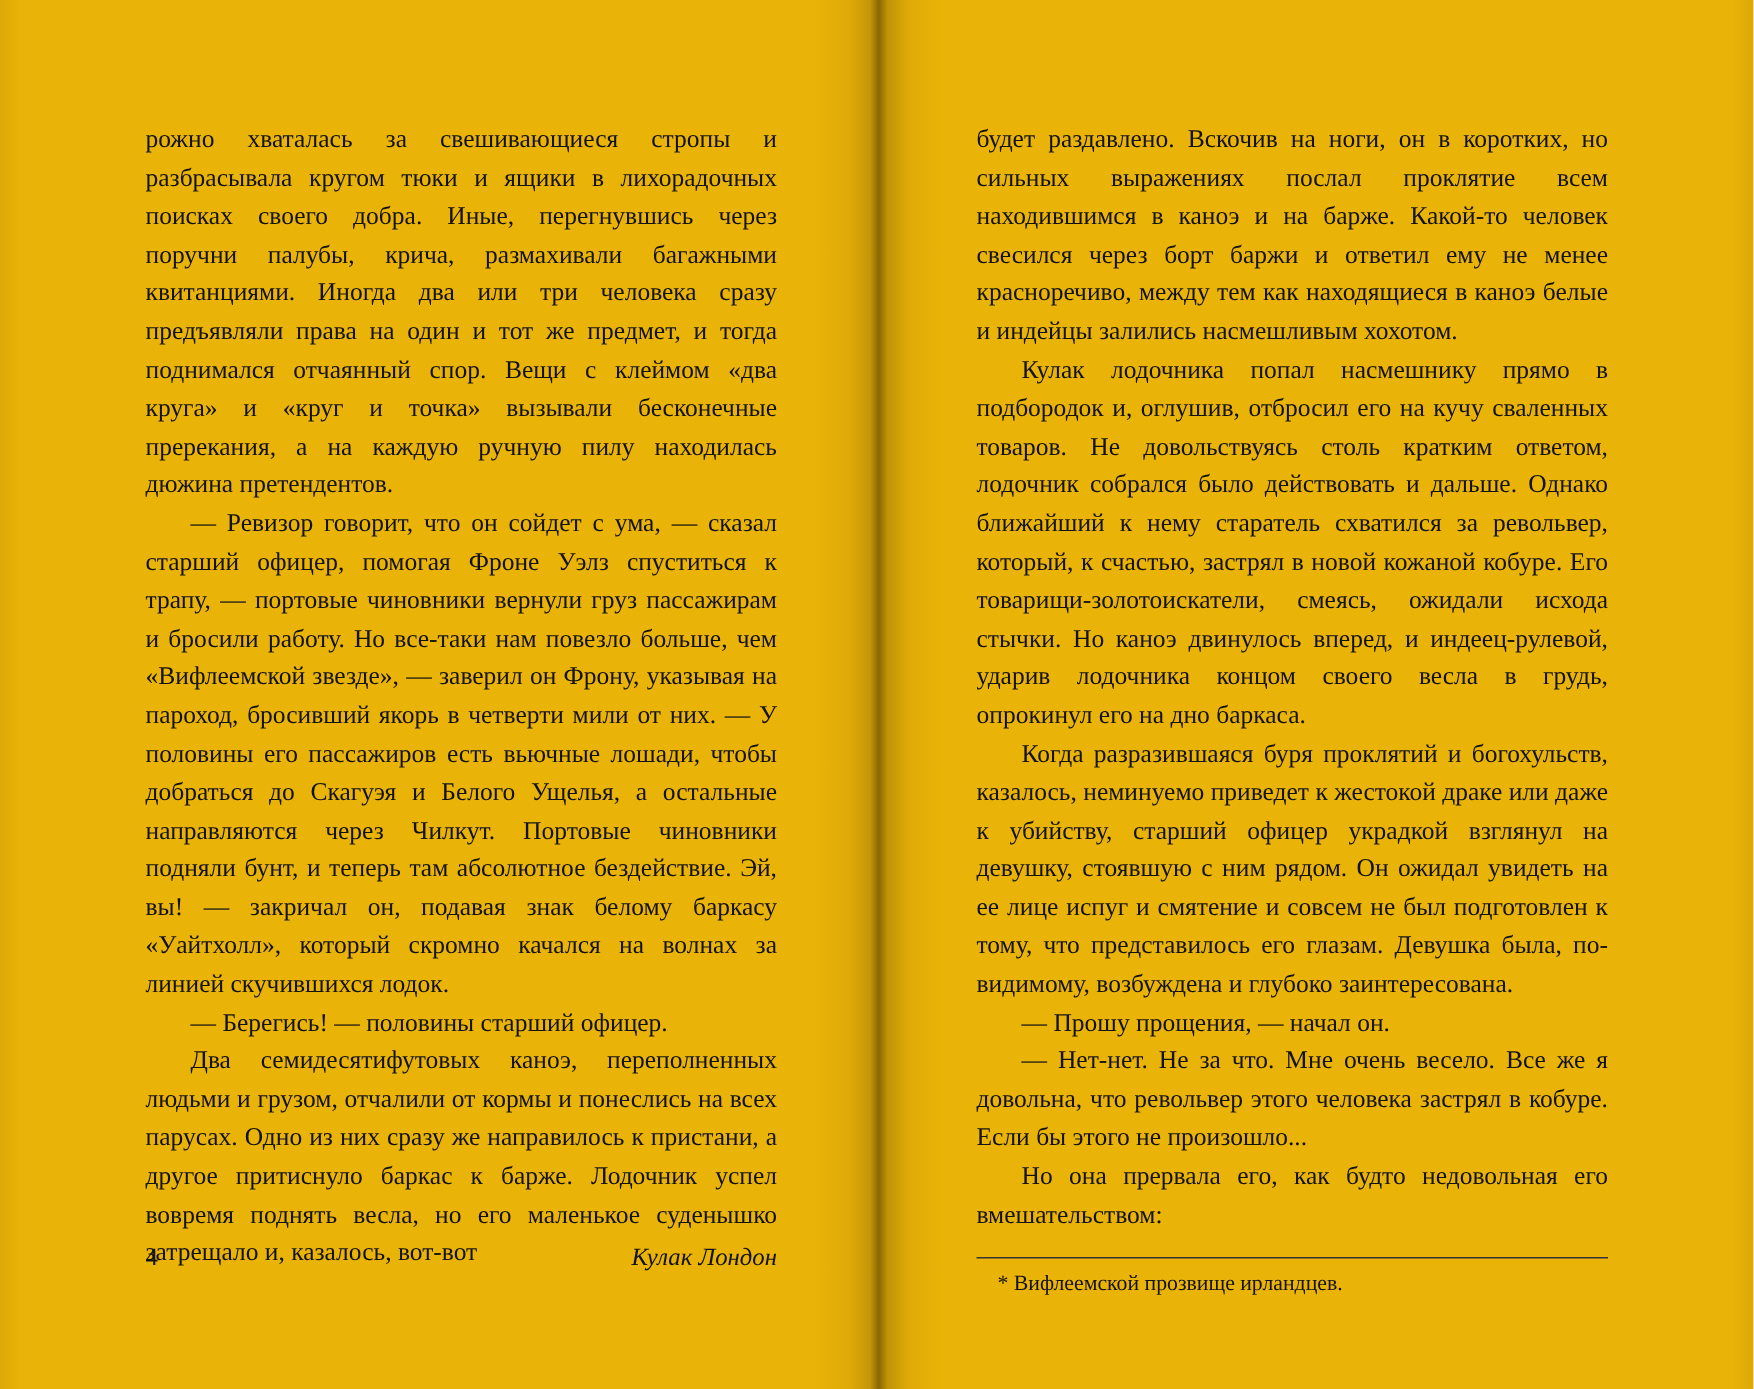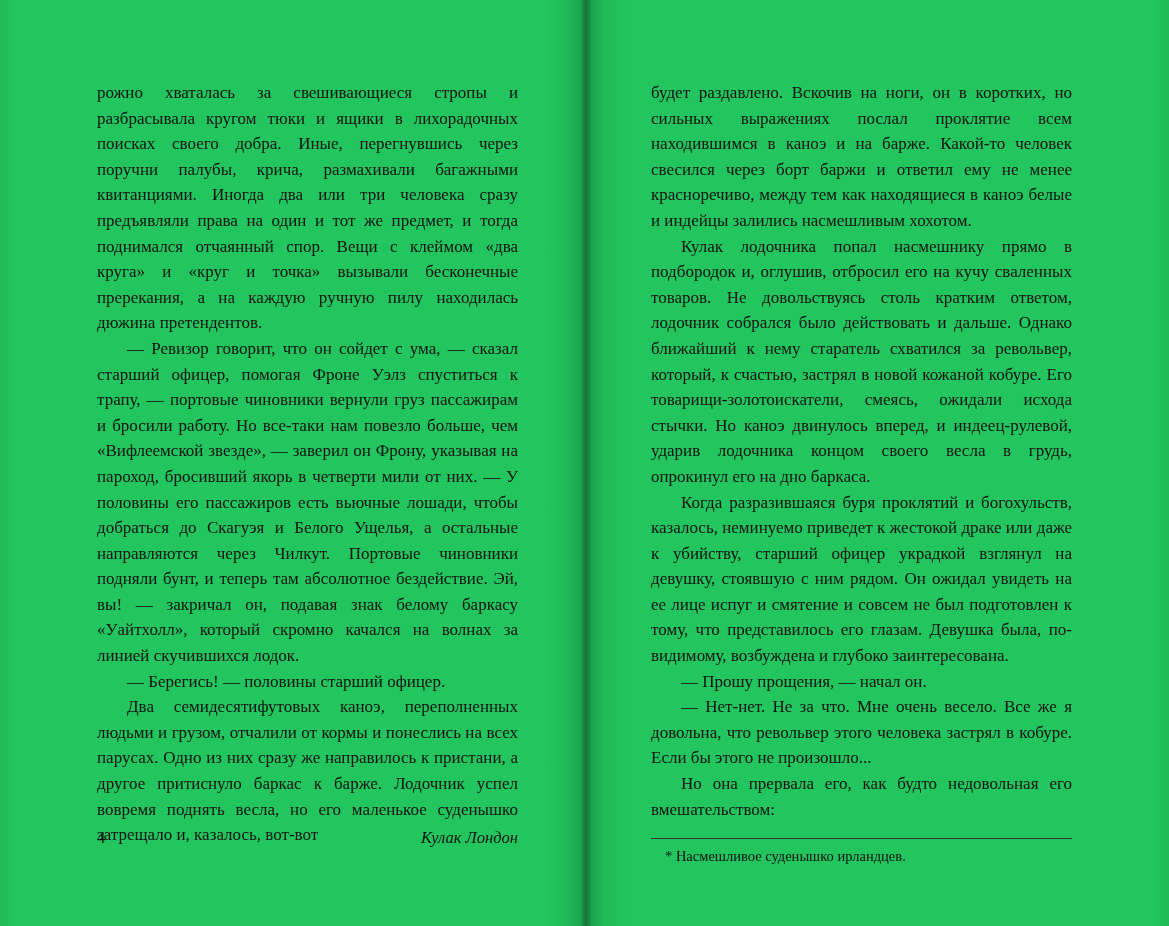--- a/index.html
+++ b/index.html
@@ -8,21 +8,21 @@
     width: 1169px;
     height: 926px;
     background: #ffffff;
     font-family: "Liberation Serif", "DejaVu Serif", serif;
     color: #121212;
   }
   .spread {
     position: relative;
     width: 1169px;
     height: 926px;
-    background: #22c55e;
+    background: #eab308;
     overflow: hidden;
   }
   
   .edge-left {
     position: absolute; left: 0; top: 0; width: 14px; height: 100%;
     background: linear-gradient(to right, rgba(0,0,0,0.06), rgba(0,0,0,0));
   }
   .edge-right {
     position: absolute; right: 0; top: 0; width: 14px; height: 100%;
     background: linear-gradient(to left, rgba(0,0,0,0.06), rgba(0,0,0,0));
@@ -116,17 +116,17 @@
 
   <section class="page page-right">
     <div class="text-block">
       <p class="para">будет раздавлено. Вскочив на ноги, он в коротких, но сильных выражениях послал проклятие всем находившимся в каноэ и на барже. Какой-то человек свесился через борт баржи и ответил ему не менее красноречиво, между тем как находящиеся в каноэ белые и индейцы залились насмешливым хохотом.</p>
       <p class="para indent">Кулак лодочника попал насмешнику прямо в подбородок и, оглушив, отбросил его на кучу сваленных товаров. Не довольствуясь столь кратким ответом, лодочник собрался было действовать и дальше. Однако ближайший к нему старатель схватился за револьвер, который, к счастью, застрял в новой кожаной кобуре. Его товарищи-золотоискатели, смеясь, ожидали исхода стычки. Но каноэ двинулось вперед, и индеец-рулевой, ударив лодочника концом своего весла в грудь, опрокинул его на дно баркаса.</p>
       <p class="para indent">Когда разразившаяся буря проклятий и богохульств, казалось, неминуемо приведет к жестокой драке или даже к убийству, старший офицер украдкой взглянул на девушку, стоявшую с ним рядом. Он ожидал увидеть на ее лице испуг и смятение и совсем не был подготовлен к тому, что представилось его глазам. Девушка была, по-видимому, возбуждена и глубоко заинтересована.</p>
       <p class="para indent">— Прошу прощения, — начал он.</p>
       <p class="para indent">— Нет-нет. Не за что. Мне очень весело. Все же я довольна, что револьвер этого человека застрял в кобуре. Если бы этого не произошло...</p>
       <p class="para indent">Но она прервала его, как будто недовольная его вмешательством:</p>
       <hr class="footnote-sep">
-      <p class="footnote">*  Насмешливое суденышко ирландцев.</p>
+      <p class="footnote">*  Вифлеемской прозвище ирландцев.</p>
     </div>
   </section>
 
 </div>
 
 </body></html>

